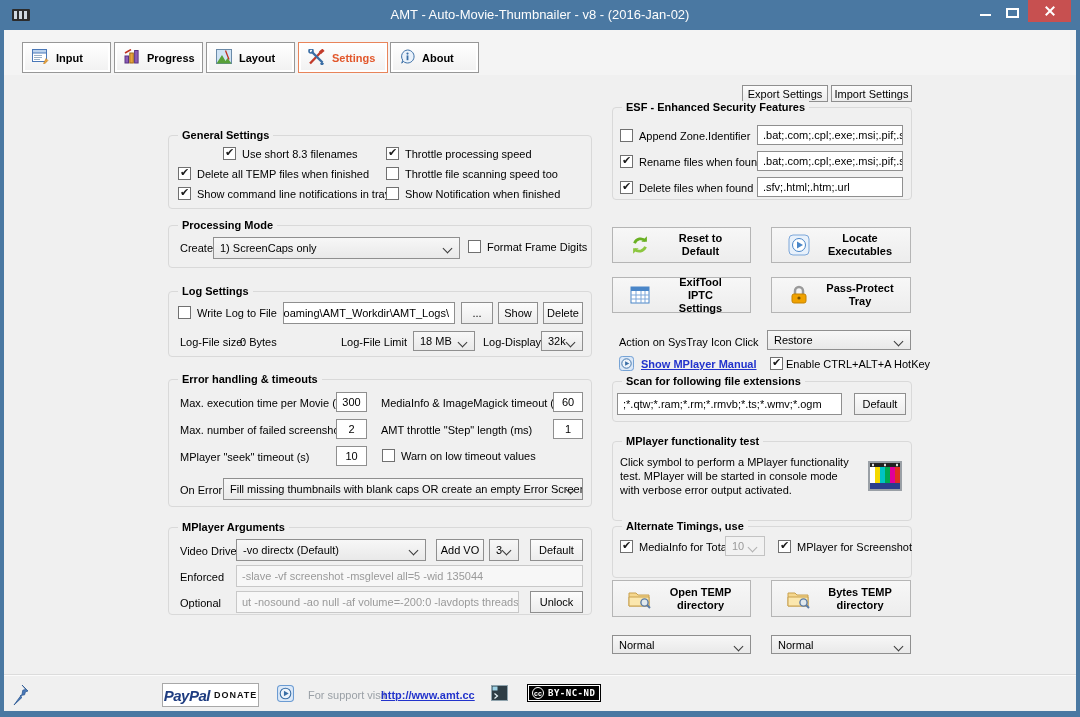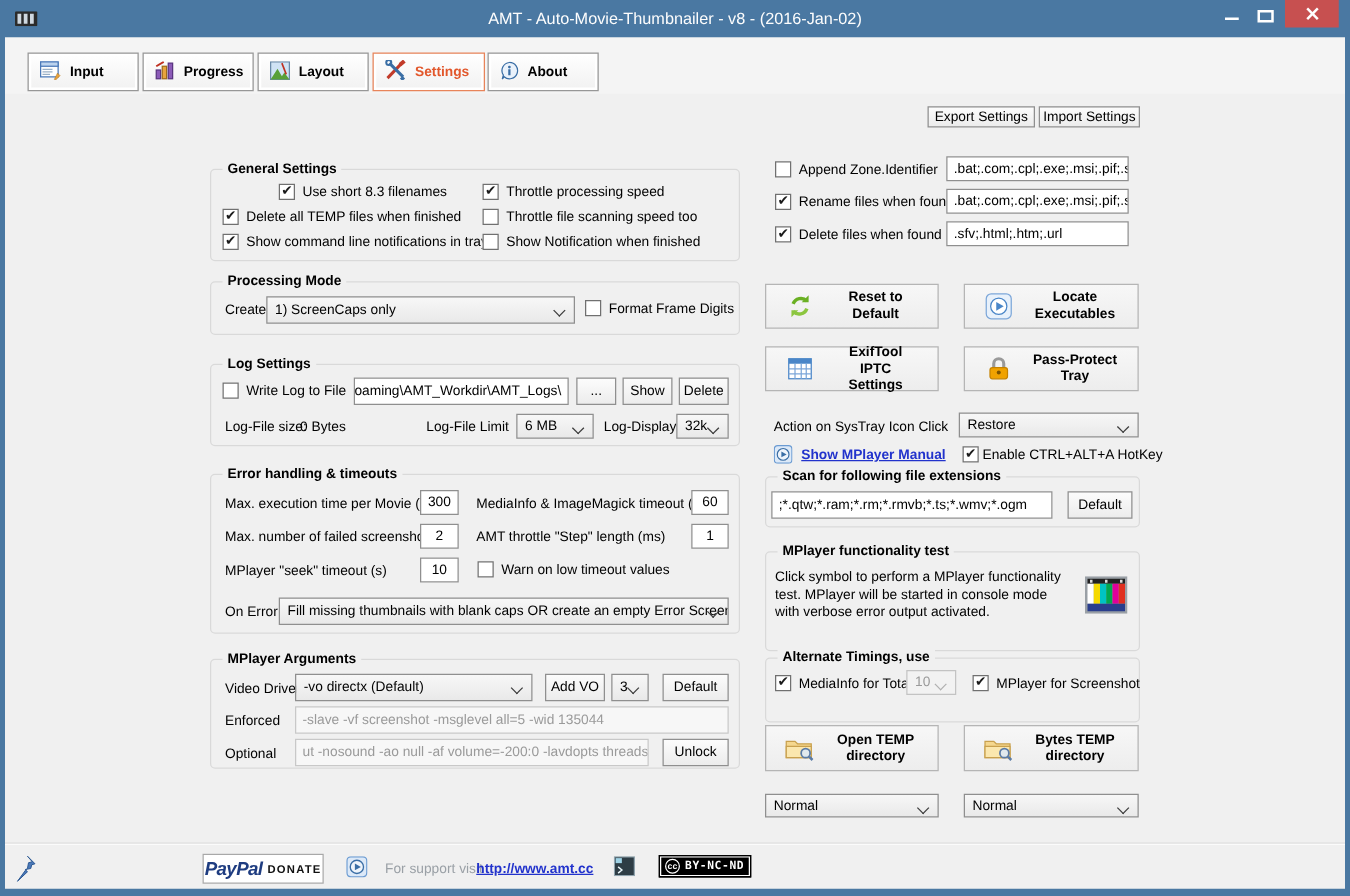--- a/index.html
+++ b/index.html
@@ -211,21 +211,21 @@
   <div class="btn" style="left:498px; top:302px; width:40px; height:22px;">
       <span>Show</span>
     </div>
   <div class="btn" style="left:543px; top:302px; width:40px; height:22px;">
       <span>Delete</span>
     </div>
   <span class="lbl" style="left:180px; top:336px;">Log-File size:</span>
   <span class="lbl" style="left:240px; top:336px;">0 Bytes</span>
   <span class="lbl" style="left:341px; top:336px;">Log-File Limit</span>
   <div class="combo" style="left:413px; top:331px; width:62px; height:20px;">
-      <span>6 MB</span>
+      <span>18 MB</span>
     </div>
   <span class="lbl" style="left:483px; top:336px;">Log-Display</span>
   <div class="combo" style="left:541px; top:331px; width:42px; height:20px;">
       <span>32k</span>
     </div>
 
   <div class="grp" style="left:168px; top:379px; width:424px; height:128px;">
     <span class="legend">Error handling &amp; timeouts</span>
   </div>
   <span class="lbl" style="left:180px; top:397px;">Max. execution time per Movie (s)</span>
@@ -278,20 +278,23 @@
       <span>-slave -vf screenshot -msglevel all=5 -wid 135044</span>
     </div>
   <span class="lbl" style="left:180px; top:597px;">Optional</span>
   <div class="tb ro" style="left:236px; top:591px; width:283px;">
       <span>ut -nosound -ao null -af volume=-200:0 -lavdopts threads=4</span>
     </div>
   <div class="btn" style="left:530px; top:591px; width:53px; height:22px;">
       <span>Unlock</span>
     </div>
 
+  <div class="grp" style="left:612px; top:107px; width:300px; height:93px;">
+    <span class="legend">ESF - Enhanced Security Features</span>
+  </div>
   <div class="cb" style="left:620px; top:129px;">
       <span class="box"></span>
       <span>Append Zone.Identifier</span>
     </div>
   <div class="tb" style="left:757px; top:125px; width:146px; height:20px;">
       <span>.bat;.com;.cpl;.exe;.msi;.pif;.scr</span>
     </div>
   <div class="cb" style="left:620px; top:155px;">
       <span class="box checked"></span>
       <span>Rename files when found</span>

